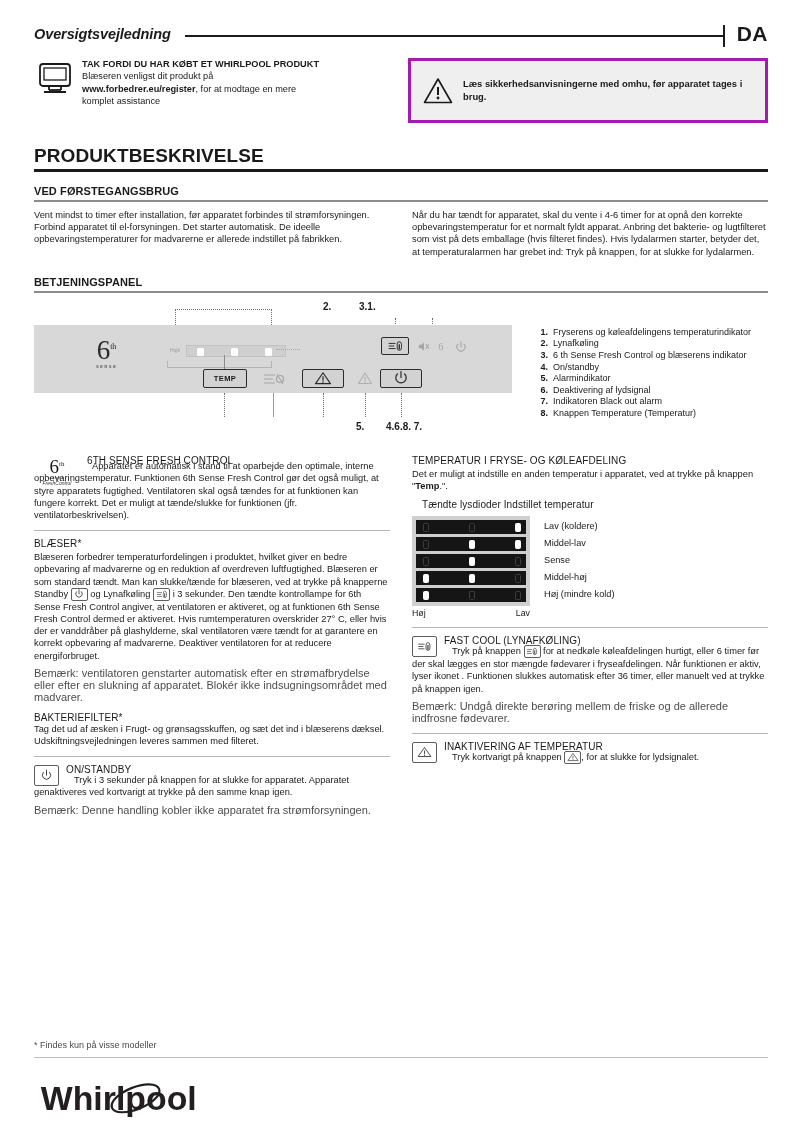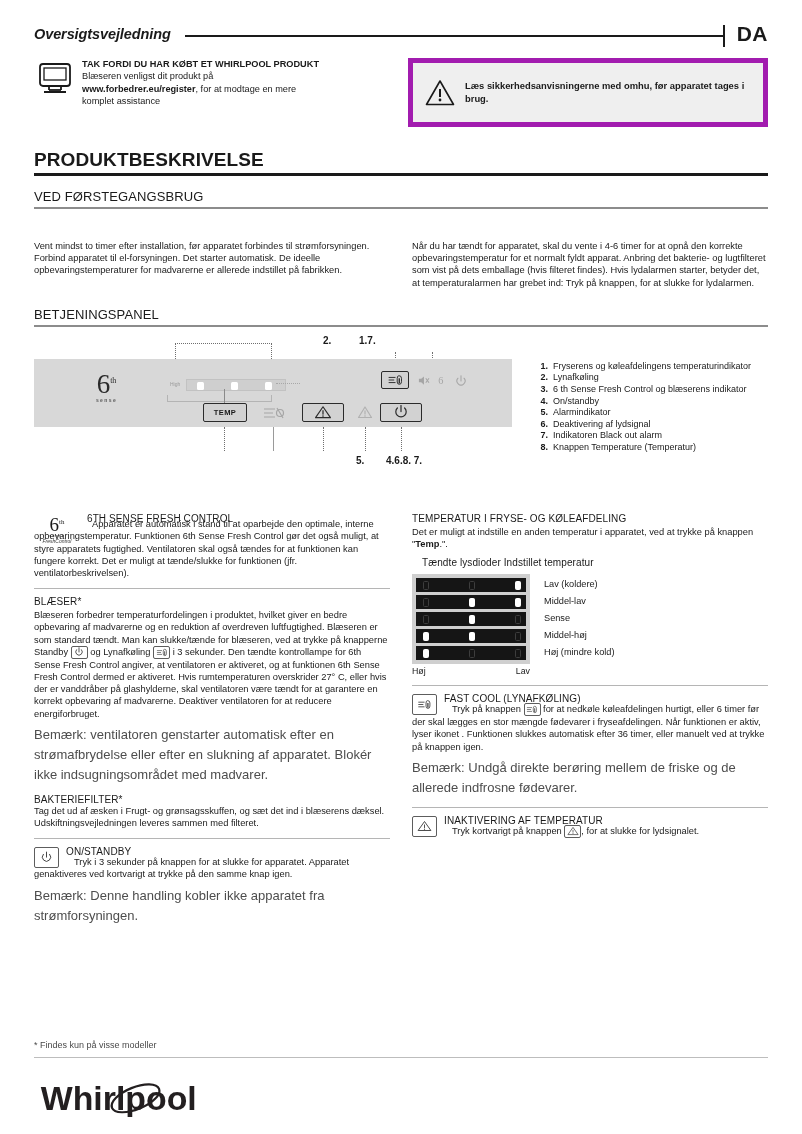--- a/index.html
+++ b/index.html
@@ -21,36 +21,36 @@
   .hdr-tick { width:0; height:22px; border-left:2px solid #1a1a1a; margin:0 12px 0 0; position:relative; top:2px;}
   .hdr-lang { font-weight:bold; font-size:21px; letter-spacing:.5px; }
 
   
   .topband { display:flex; gap:14px; margin-top:12px; align-items:stretch; }
   .tb-left { display:flex; gap:10px; width:360px; padding-left:4px;}
   .reg-icon { width:34px; height:34px; flex:0 0 34px; margin-top:3px;}
   .tb-text { font-size:9.2px; line-height:12.4px; }
   .tb-text .b { font-weight:bold; }
   .tb-right {
-    flex:1; background:#efefef; border:5px solid #a21caf;
+    flex:1; background:#efefef; border:3px solid #a21caf;
     display:flex; align-items:center; gap:10px; padding:16px 12px;
   }
   .warn-icon { width:30px; height:27px; flex:0 0 30px;}
   .tb-right .w-text { font-size:9.4px; font-weight:bold; line-height:12.6px;}
 
   
   .sec-h1 { font-size:19px; font-weight:bold; letter-spacing:.1px; margin:22px 0 0 0; }
   .rule-thick { border-top:3px solid #1a1a1a; margin-top:2px; }
-  .sec-h2 { font-size:13px; font-weight:normal; letter-spacing:.1px; margin:13px 0 0 0; }
+  .sec-h2 { font-size:11px; font-weight:bold; letter-spacing:.1px; margin:13px 0 0 0; }
   .rule-med { border-top:2px solid #8c8c8c; margin-top:3px; }
   .rule-thin { border-top:1px solid #b5b5b5; margin-top:4px; }
 
   
   .cols2 { display:flex; gap:22px; margin-top:7px; }
-  .col { width:356px;margin-top:24px; }
+  .col { width:356px; }
   .body { font-size:9.3px; line-height:12.2px; }
 
   
   .panelwrap { margin-top:8px; position:relative; height:140px; }
   .callout-top { position:absolute; top:0; left:0; width:100%; height:18px; }
   .callout-top span { position:absolute; font-weight:bold; font-size:10px; }
   .panelbar {
     position:absolute; top:24px; left:0; width:478px; height:68px;
     background:#d8d8d8;
   }
@@ -85,21 +85,21 @@
   
   .legend { position:absolute; left:500px; top:26px; width:240px; font-size:9px; line-height:11.6px;}
   .legend .li { display:flex; margin-bottom:0px; }
   .legend .n { font-weight:bold; width:14px; text-align:right; flex:0 0 14px; margin-right:5px;}
   .legend .t { flex:1; }
 
   
   .lower { display:flex; gap:22px; margin-top:14px; }
   .blk { margin-bottom:9px; }
   .blk-h { font-size:10px; font-weight:normal; letter-spacing:.1px; }
-  .note { font-size:13px; line-height:20px; color:#4d4d4d; margin-top:5px;}
+  .note { font-size:11px; line-height:12px; color:#4d4d4d; margin-top:5px;}
   .iconbox {
     display:inline-flex; align-items:center; justify-content:center;
     border:1.2px solid #5d5d5d; border-radius:2px; background:#fff;
     vertical-align:middle;
   }
   .ib-sm { width:17px; height:13px; }
   .ib-md { width:25px; height:21px; }
   .withicon { display:flex; gap:7px; align-items:flex-start; }
   .withicon .ibwrap { flex:0 0 auto; padding-top:1px; }
 
@@ -172,21 +172,21 @@
     <div class="col body">Når du har tændt for apparatet, skal du vente i 4-6 timer for at opnå den korrekte opbevaringstemperatur for et normalt fyldt apparat. Anbring det bakterie- og lugtfilteret som vist på dets emballage (hvis filteret findes). Hvis lydalarmen starter, betyder det, at temperaturalarmen har grebet ind: Tryk på knappen, for at slukke for lydalarmen.</div>
   </div>
 
   <div class="sec-h2" style="margin-top:18px;">BETJENINGSPANEL</div>
   <div class="rule-med"></div>
 
   <div class="panelwrap">
 
     <div class="callout-top">
       <span style="left:289px;">2.</span>
-      <span style="left:325px;">1.7.</span>
+      <span style="left:325px;">3.1.</span>
     </div>
 
     <div class="dotline" style="left:361px; top:17px; height:22px;"></div>
     <div class="dotline" style="left:398px; top:17px; height:22px;"></div>
 
     <div class="dotline" style="left:141px; top:8px; height:18px;"></div>
     <div .dotline="" class="dotline" style="left:237px; top:8px; height:18px;"></div>
     <div class="hline" style="left:141px; top:8px; width:97px;"></div>
 
     <div class="panelbar">

